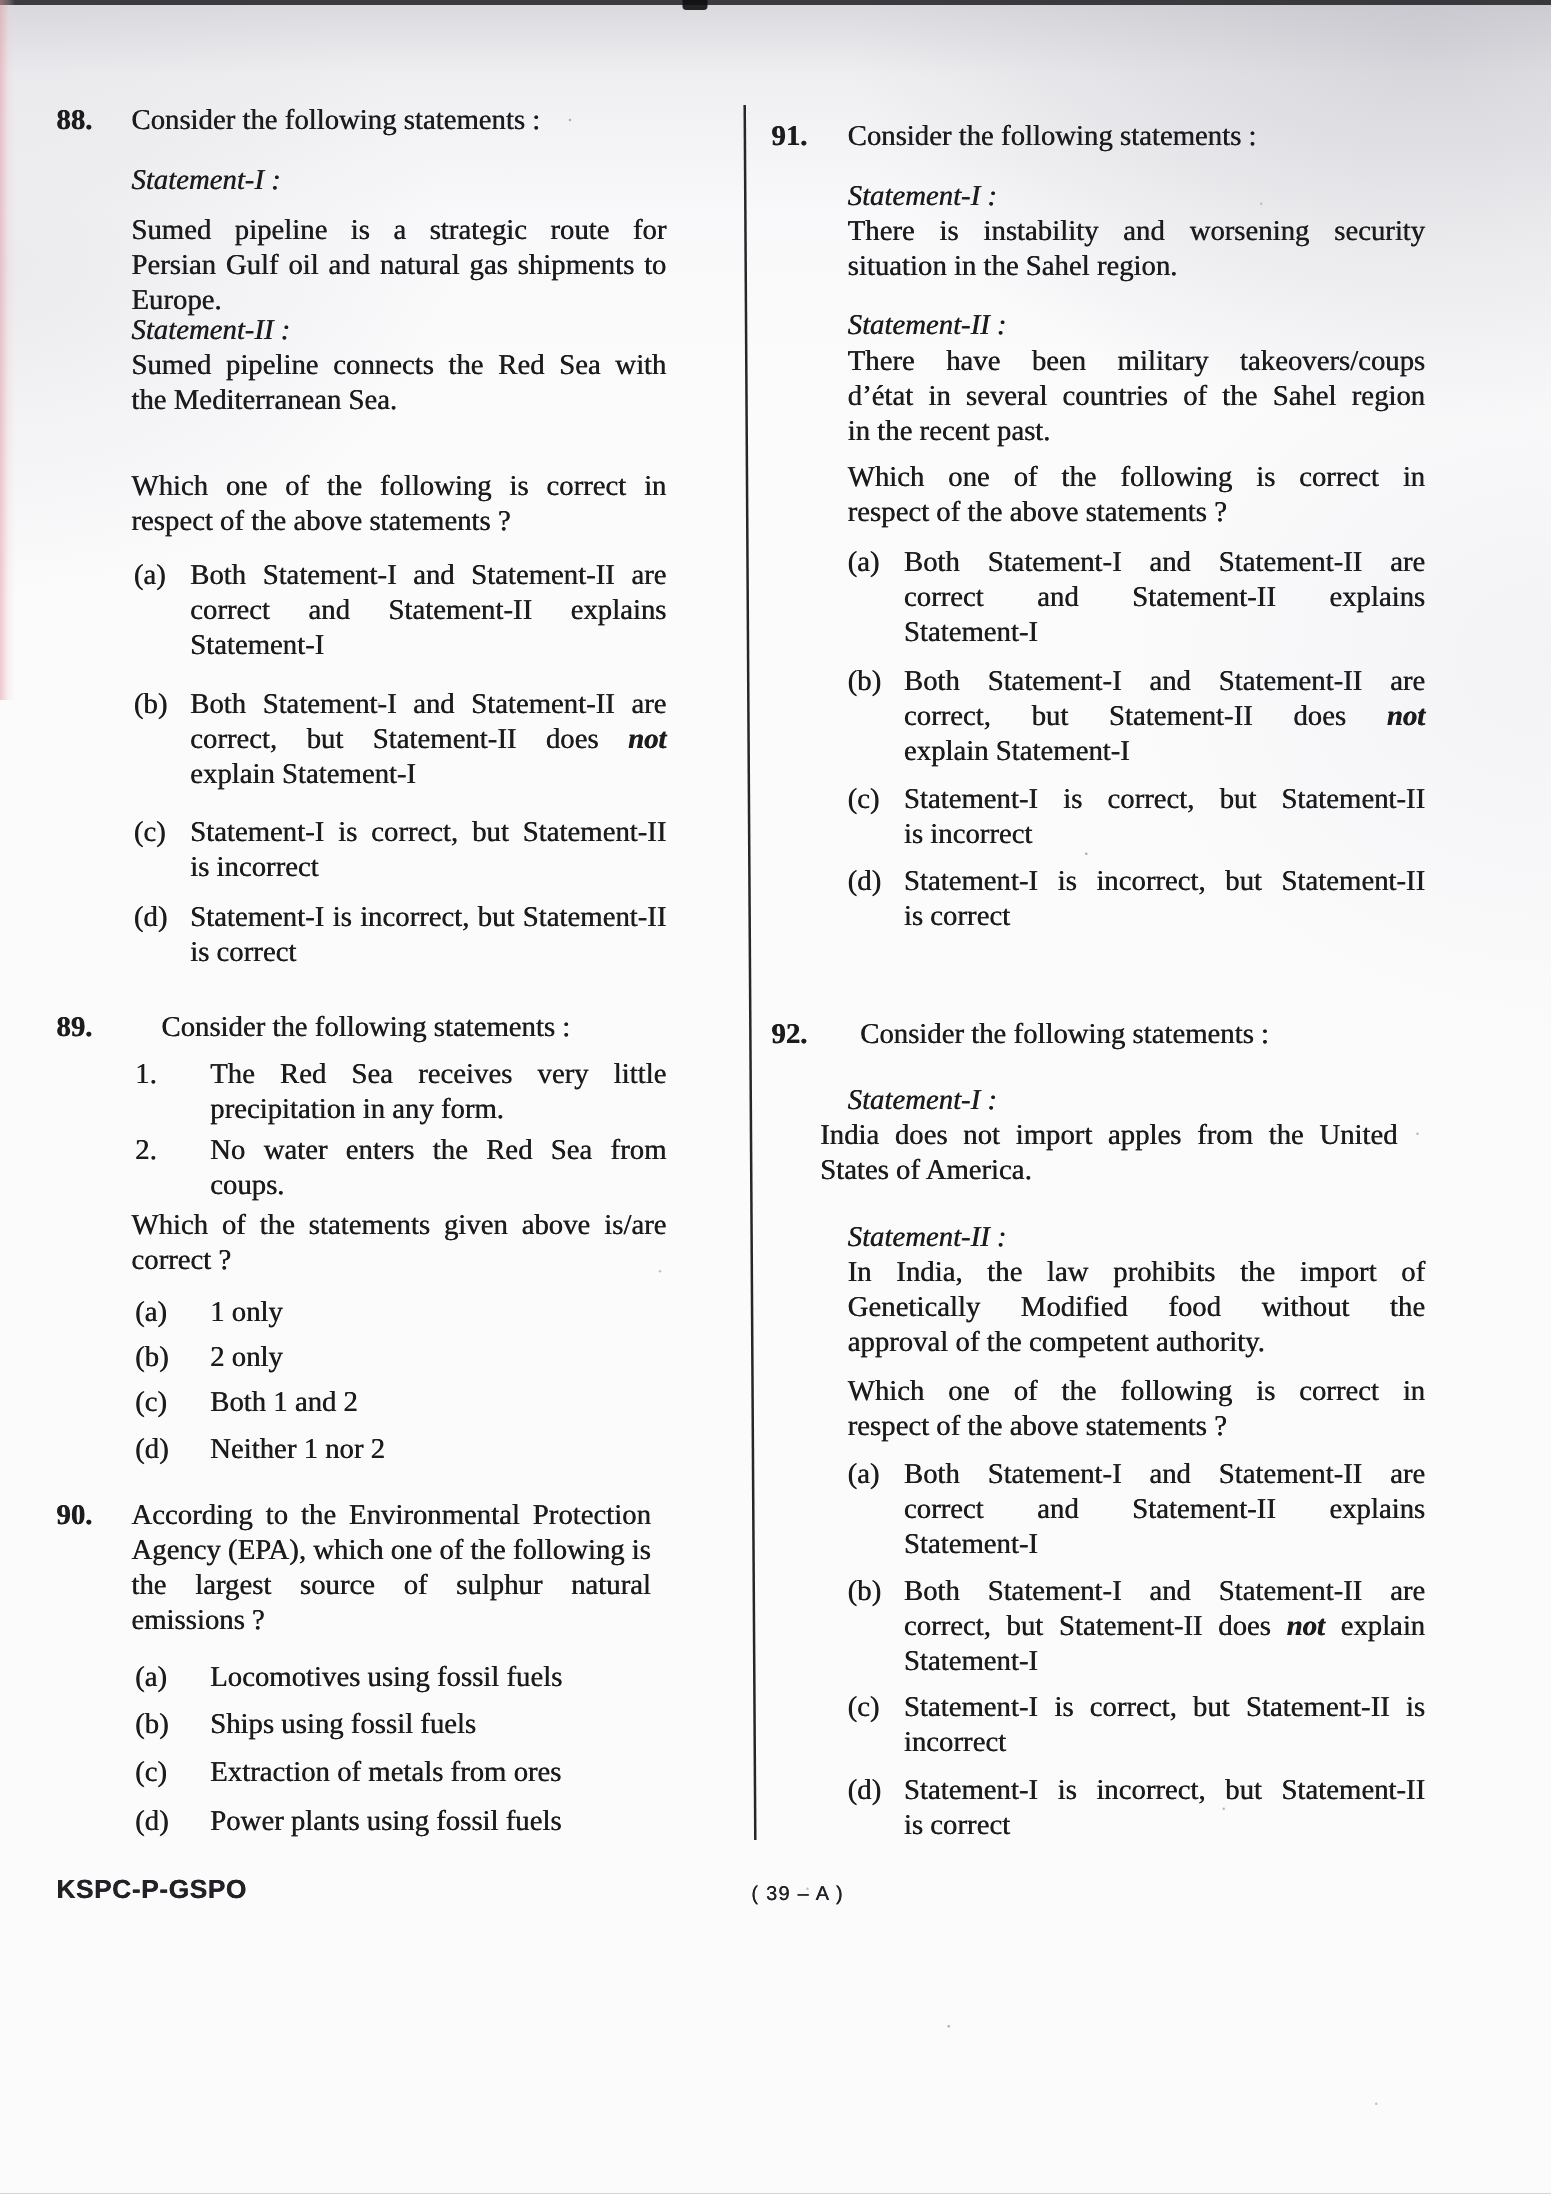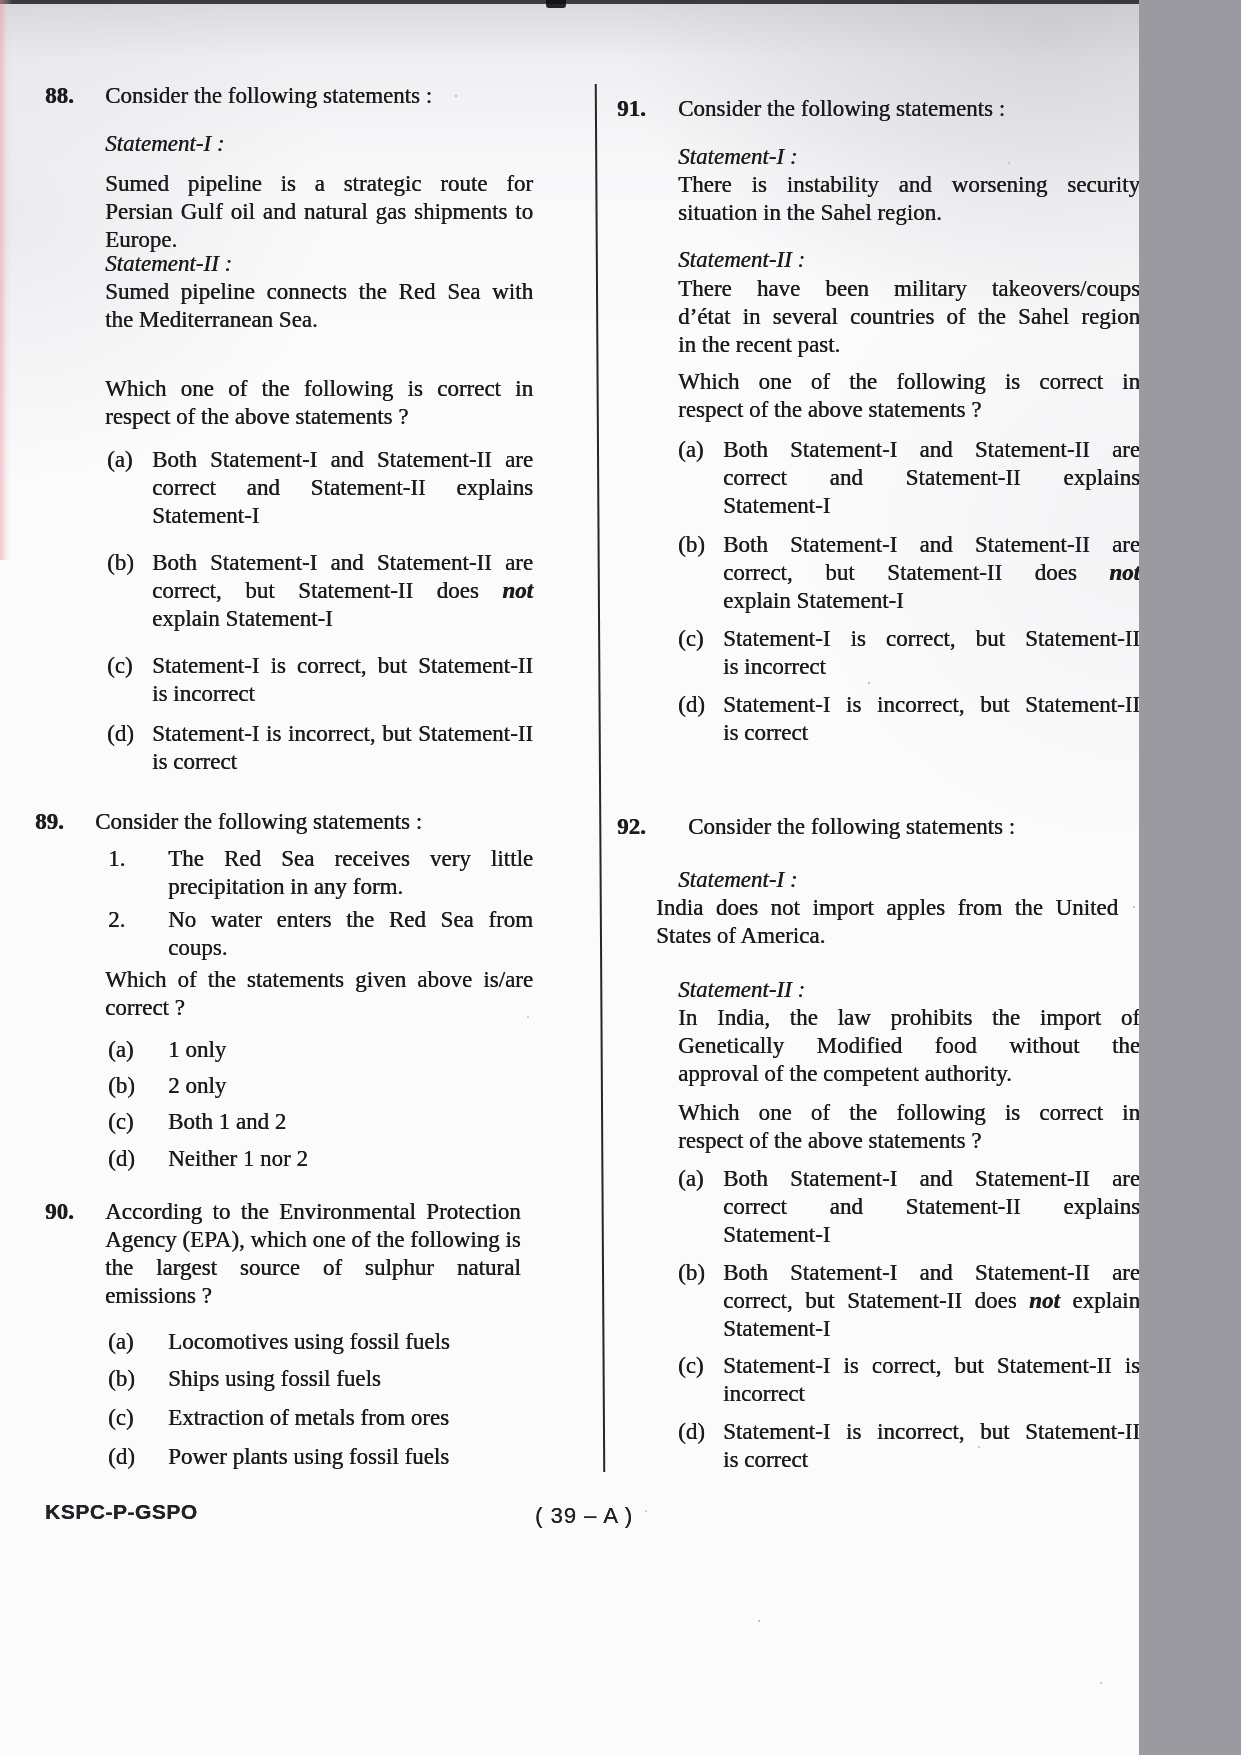--- a/index.html
+++ b/index.html
@@ -1,17 +1,17 @@
 <!DOCTYPE html>
 <html><head>
 <meta charset="utf-8">
 <style>
   html,body{margin:0;padding:0;background:#9a9aa0;}
   #sheet{
-    position:relative;width:1139px;height:1755px;overflow:hidden;
+    position:relative;width:1241px;height:1755px;overflow:hidden;
     background:
       linear-gradient(180deg, rgba(182,182,190,.50) 0, rgba(208,208,215,.28) 60px, rgba(233,233,238,.14) 170px, rgba(255,255,255,0) 330px),
       radial-gradient(60% 28% at 92% 2%, rgba(172,172,182,.45), rgba(255,255,255,0) 62%),
       radial-gradient(42% 22% at 0% 12%, rgba(203,198,206,.32), rgba(255,255,255,0) 70%),
       radial-gradient(50% 30% at 100% 30%, rgba(220,220,226,.25), rgba(255,255,255,0) 60%),
       #fbfbfc;
     font-family:"Liberation Serif",serif;
   }
   .b{position:absolute;font-family:"Liberation Serif",serif;font-size:23px;line-height:28px;color:#1c1c1e;text-shadow:.4px 0 0 currentColor;}
   .num{font-weight:700;}
@@ -89,21 +89,21 @@
     </span>
   </div>
   <div class="b opt" style="left:107px;top:720px;width:426px;">
     <span class="m">(d)</span>
     <span class="t">
       <div class="jl">Statement-I is incorrect, but Statement-II</div>
       <div>is correct</div>
     </span>
   </div>
 
-  <div class="b row" style="left:35px;top:808px;width:488px;">
+  <div class="b row" style="left:45px;top:808px;width:488px;gap:24px;">
     <span class="n num">89.</span>
     <span class="t">Consider the following statements :</span>
   </div>
   <div class="b opt wide" style="left:108px;top:845px;width:425px;">
     <span class="m">1.</span>
     <span class="t">
       <div class="jl">The Red Sea receives very little</div>
       <div>precipitation in any form.</div>
     </span>
   </div>
@@ -255,14 +255,14 @@
   </div>
   <div class="b opt" style="left:678px;top:1418px;width:462px;">
     <span class="m">(d)</span>
     <span class="t">
       <div class="jl">Statement-I is incorrect, but Statement-II</div>
       <div>is correct</div>
     </span>
   </div>
 
   <div class="b sans" style="left:45px;top:1498px;font-size:21px;font-weight:700;letter-spacing:.5px;color:#222226;">KSPC-P-GSPO</div>
-  <div class="b sans" style="left:535px;top:1502px;width:140px;text-align:left;font-size:22px;letter-spacing:1px;color:#222226;">( 39 – A )</div>
+  <div class="b sans" style="left:535px;top:1502px;width:140px;text-align:right;font-size:16px;letter-spacing:1px;color:#222226;">( 39 – A )</div>
 </div>
 
 </body></html>

